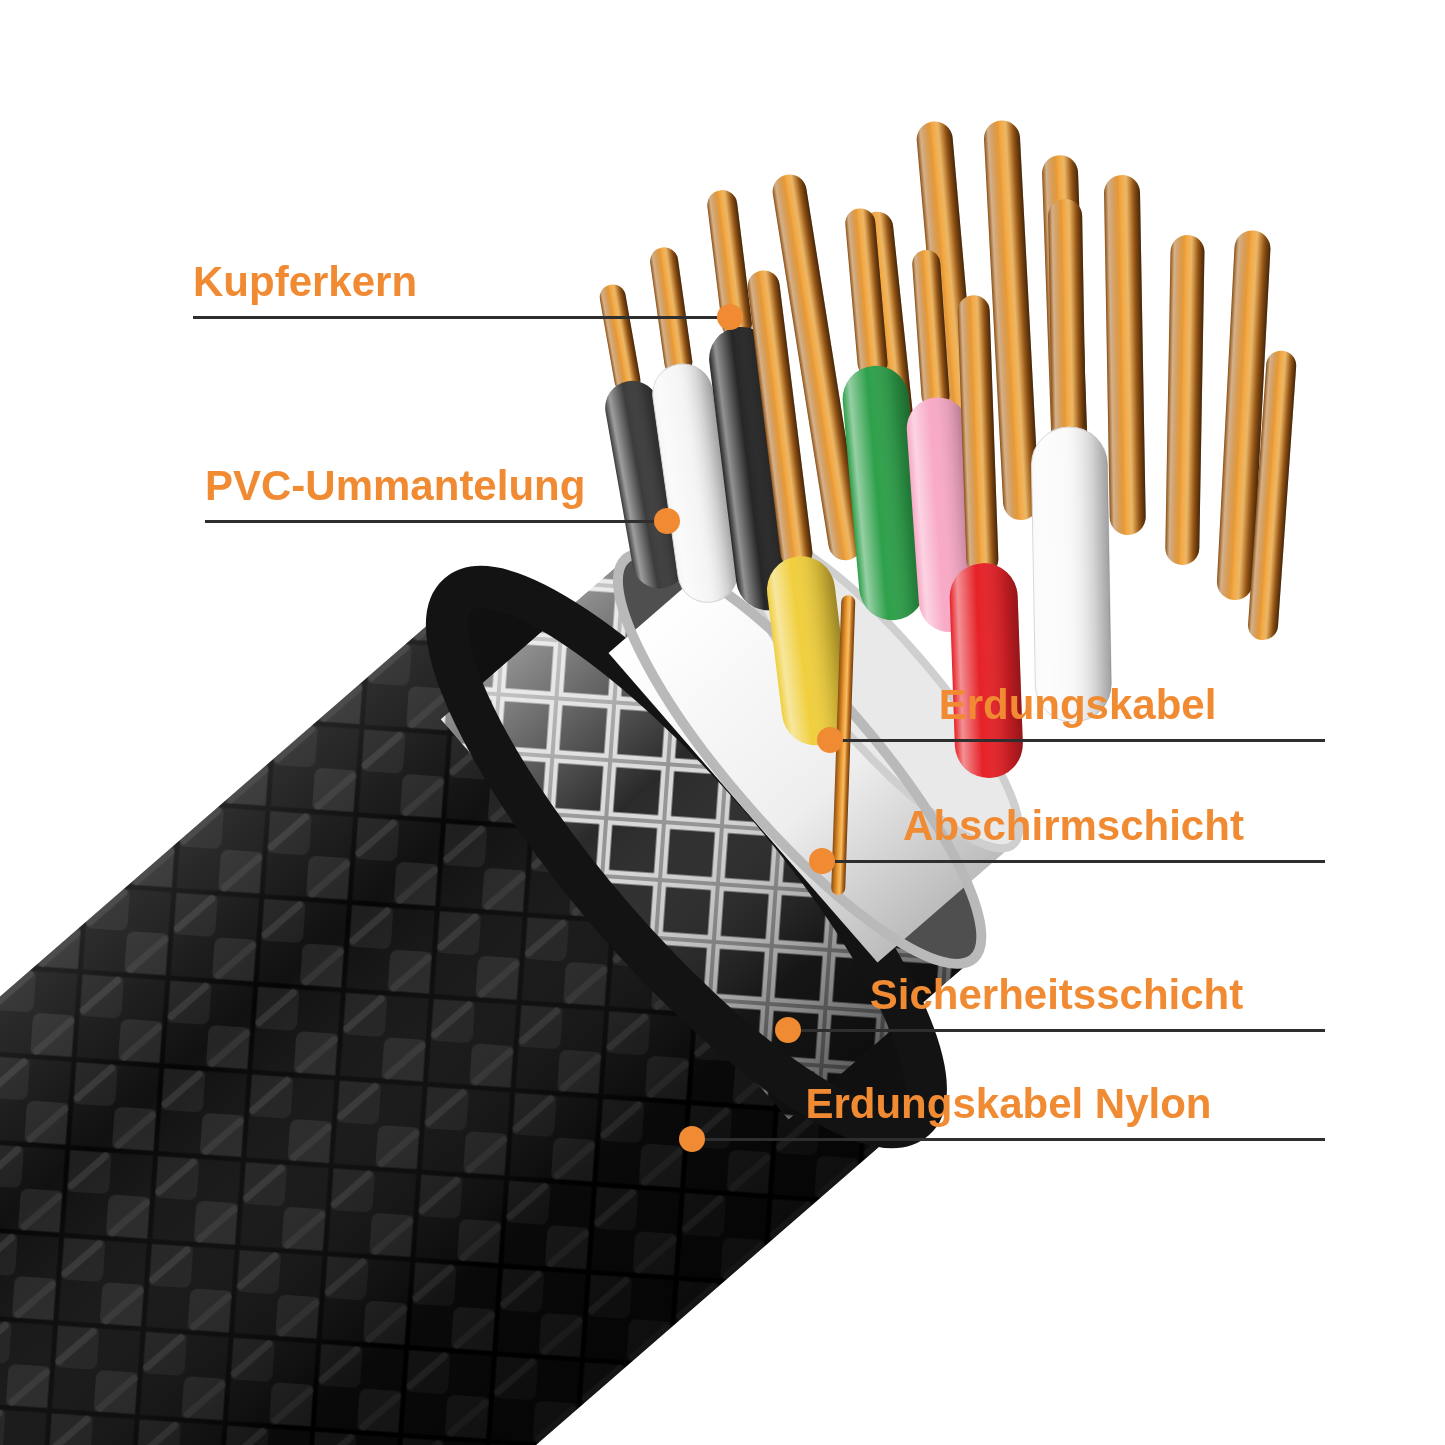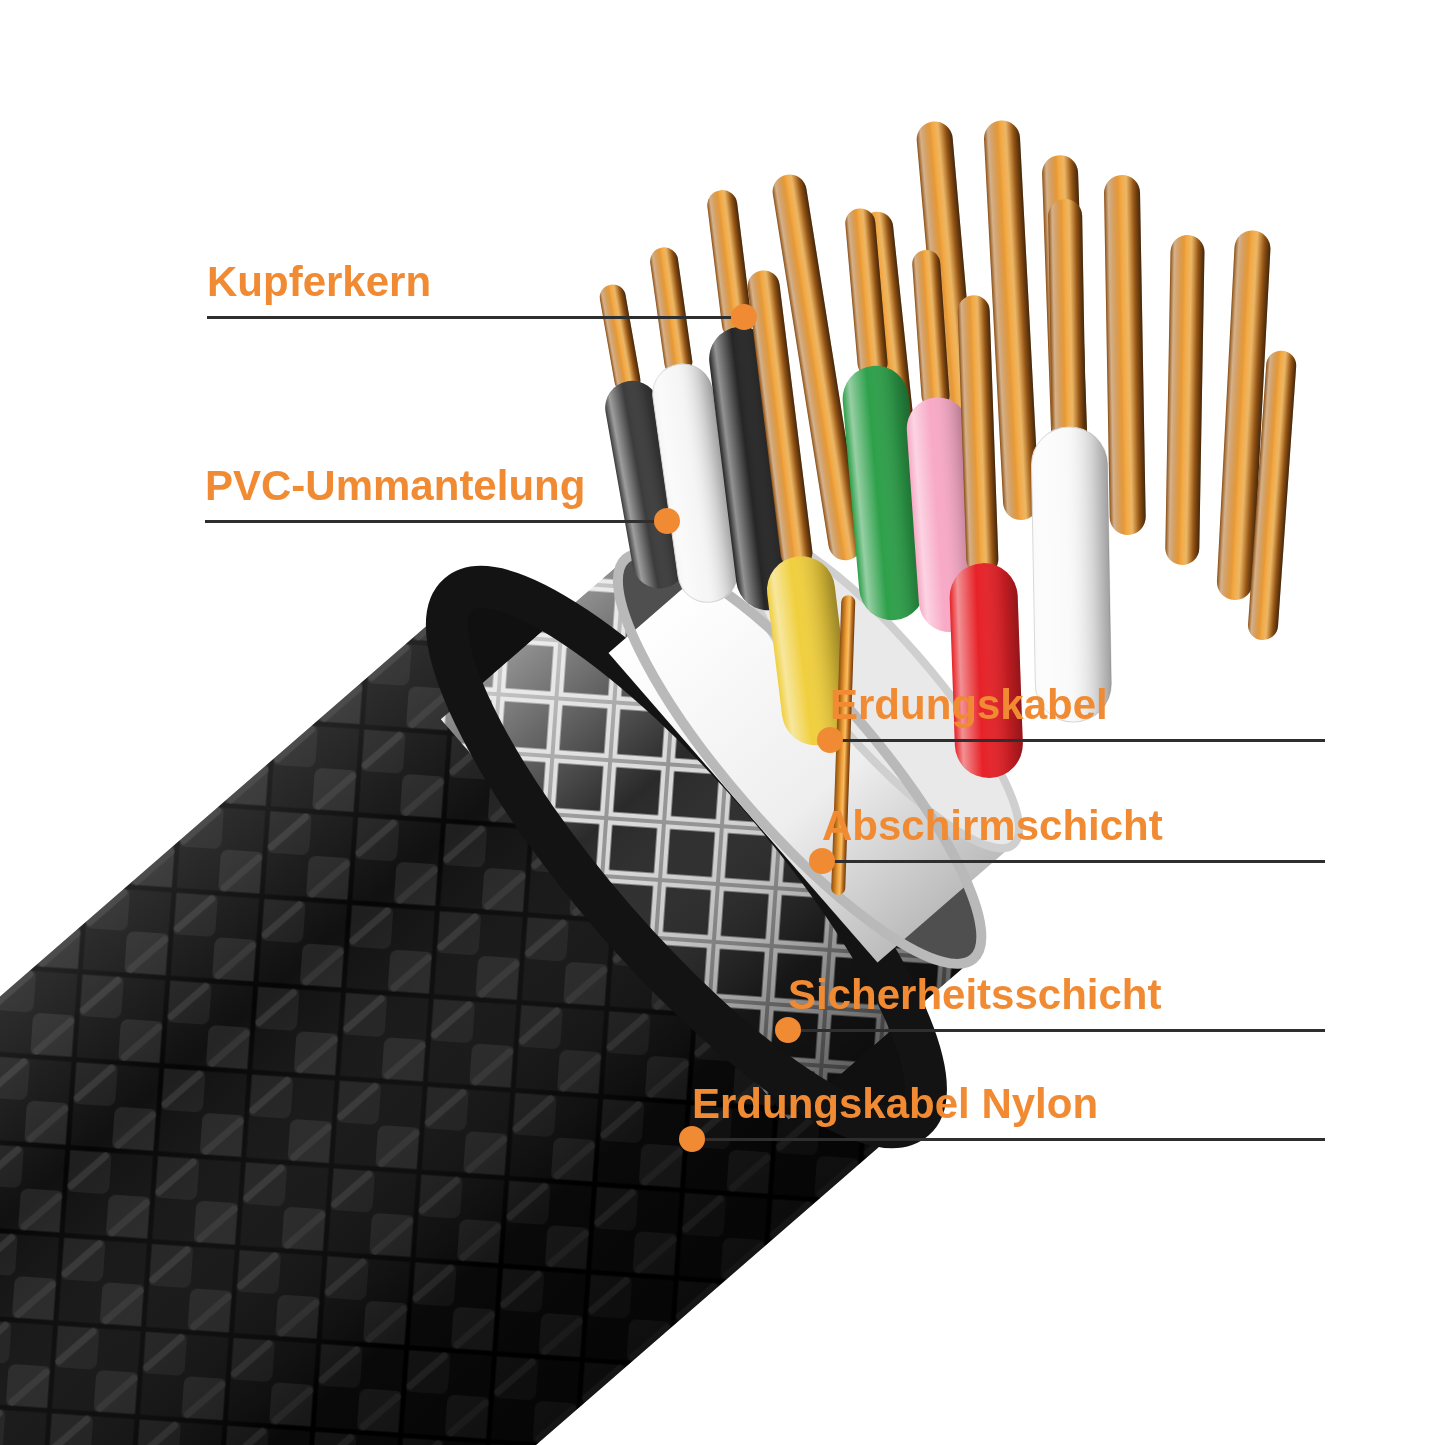--- a/index.html
+++ b/index.html
@@ -14,21 +14,21 @@
   .callout{position:absolute;z-index:5;}
   .callout-label{
     font-family:"Liberation Sans",sans-serif;
     font-weight:bold;
     font-size:42px;
     line-height:1.15;
     color:#F18B33;
     white-space:nowrap;
     margin-bottom:10px;
   }
-  .callout.right .callout-label{text-align:left;}
+  .callout.right .callout-label{text-align:center;}
   .callout-line{position:relative;height:3px;background:#2e2e2e;}
   .callout-dot{
     position:absolute;top:-12px;
     width:26px;height:26px;border-radius:50%;
     background:#F18B33;
   }
   .dot-right{right:-13px;}
   .dot-left{left:-13px;}
 </style>
 </head>
@@ -190,21 +190,21 @@
         <rect x="1036" y="427" width="76" height="295" rx="38" fill="#fafafa" stroke="#d8d8d8" stroke-width="1"></rect>
           <rect x="1036" y="427" width="76" height="295" rx="38" fill="url(#cyl)"></rect>
       </g>
 
       <g transform="rotate(2 838 895)">
         <rect x="831" y="595" width="14" height="300" rx="7" fill="url(#copper)"></rect>
       </g>
     </g>
   </svg>
 
-  <div class="callout left" style="left:207px;top:258px;width:537px">
+  <div class="callout left" style="left:193px;top:258px;width:537px">
     <div class="callout-label">Kupferkern</div>
     <div class="callout-line">
       <span class="callout-dot dot-right"></span>
     </div>
   </div>
 
   <div class="callout left" style="left:205px;top:462px;width:462px">
     <div class="callout-label">PVC-Ummantelung</div>
     <div class="callout-line">
       <span class="callout-dot dot-right"></span>

